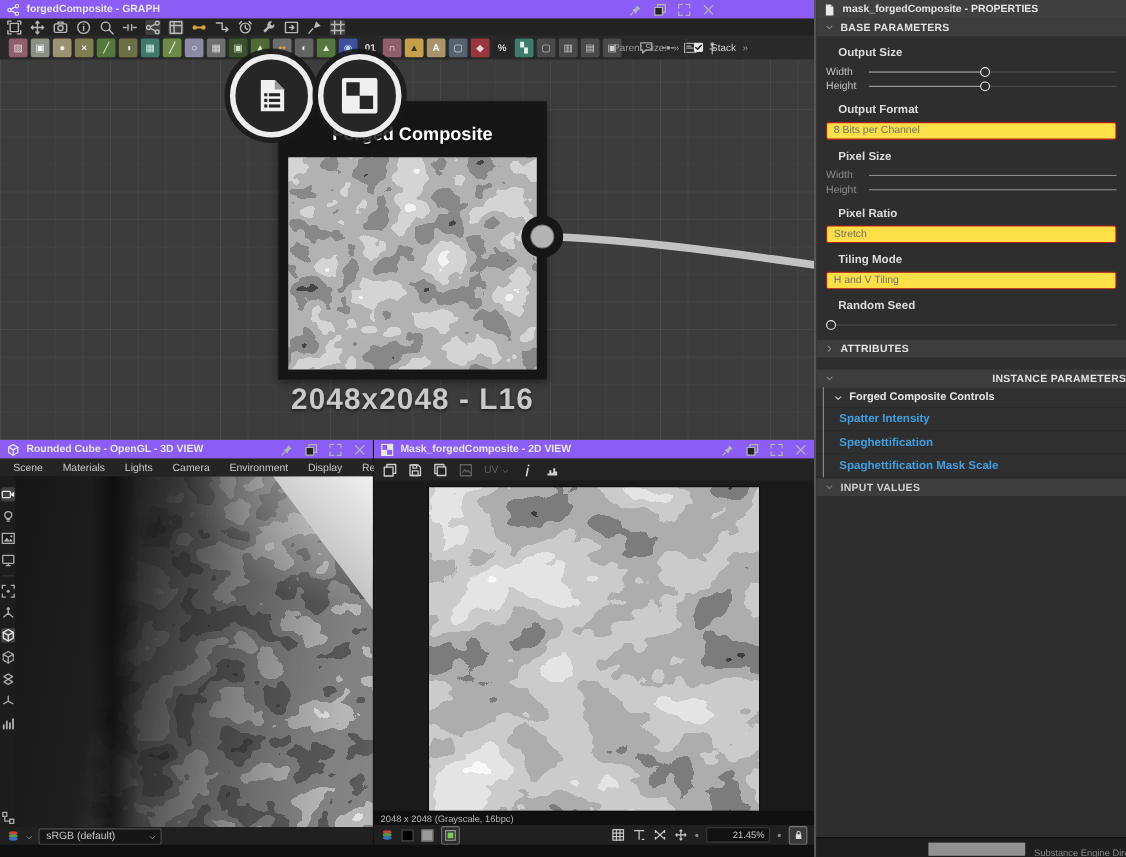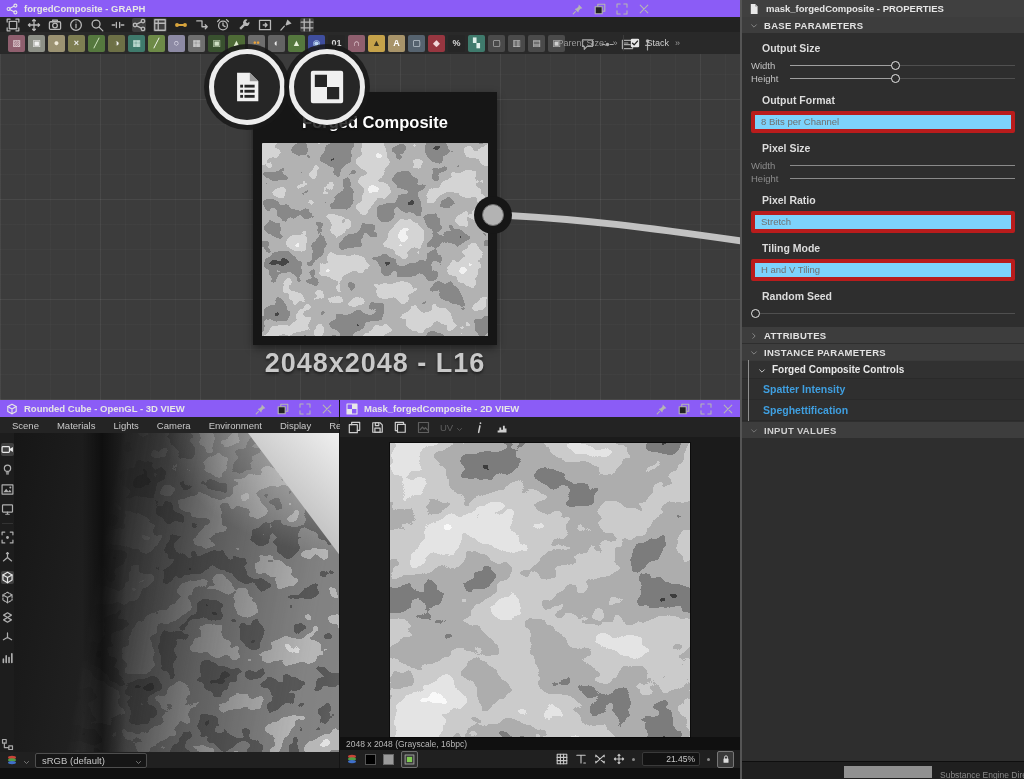--- a/index.html
+++ b/index.html
@@ -101,21 +101,21 @@
   .pc-pad{padding:0 9px;}
   .glabel{font-size:10.5px;font-weight:bold;color:#dcdcdc;margin:9px 11px 5px;}
   .srow{display:flex;align-items:center;gap:6px;height:13px;}
   .srow .slab{width:33px;font-size:9.5px;color:#c2c2c2;flex:0 0 auto;}
   .srow .slab.dim{color:#8c8c8c;}
   .slider{position:relative;flex:1;height:13px;}
   .slider .tr{position:absolute;left:0;right:0;top:6px;height:1px;background:#4f4f4f;}
   .slider .fill{position:absolute;left:0;top:6px;height:1px;background:#a0a0a0;}
   .slider .knob{position:absolute;top:1.5px;width:9px;height:9px;border-radius:50%;
        background:#2d2d2d;border:1.5px solid #e6e6e6;box-sizing:border-box;margin-left:-5px;}
-  .field{height:14px;background:#7dd3fc;border:4px solid #b91c1c;border-radius:2px;
+  .field{height:14px;background:#fde047;border:1px solid #b91c1c;border-radius:2px;
        font-size:9.5px;color:#6f6f6f;line-height:14px;padding-left:6px;margin-top:2px;}
   .subtree{position:relative;}
   .subtree::before{content:'';position:absolute;left:6px;top:0;bottom:0;width:1px;background:#8f8f8f;}
   .ctrlhead{height:17px;background:#313131;border-top:1px solid #3a3a3a;border-bottom:1px solid #2a2a2a;
        display:flex;align-items:center;gap:6px;padding-left:16px;font-size:10px;font-weight:bold;color:#e8e8e8;}
   .prow{height:20px;display:flex;align-items:center;padding-left:21px;font-size:10.5px;font-weight:bold;
        background:#2f2f2f;border-bottom:1px solid #2a2a2a;}
   #pbottom{position:absolute;left:0;right:0;bottom:0;height:17px;background:#1f1f1f;border-top:1px solid #0e0e0e;}
   #pprog{position:absolute;left:102px;top:4px;width:88px;height:12px;background:#919191;}
   #pengine{position:absolute;left:198px;top:8px;font-size:8.5px;color:#8a8a8a;white-space:nowrap;overflow:hidden;width:84px;}
@@ -739,36 +739,37 @@
               <div class="knob" style="left: 2%;"></div>
             </div>
         </div>
       </div>
       <div class="band">
         <span class="ic9 caret"><svg viewBox="0 0 12 12" width="100%" height="100%" fill="none" stroke="currentColor" stroke-width="1.1" stroke-linecap="round" stroke-linejoin="round">
               <path d="M4.2 2.5L7.7 6l-3.5 3.5" stroke-width="1.4"></path>
             </svg></span>
         <span>ATTRIBUTES</span>
       </div>
-      <div class="band" style="margin-top:1px;">
+      <div class="band" style="margin-top:11px;justify-content:space-between;">
         <span class="ic9 caret"><svg viewBox="0 0 12 12" width="100%" height="100%" fill="none" stroke="currentColor" stroke-width="1.1" stroke-linecap="round" stroke-linejoin="round">
               <path d="M2.5 4.2L6 7.7l3.5-3.5" stroke-width="1.4"></path>
             </svg></span>
         <span>INSTANCE PARAMETERS</span>
       </div>
       <div class="subtree">
         <div class="ctrlhead">
           <span class="ic9 caret" style="color:#cfcfcf;"><svg viewBox="0 0 12 12" width="100%" height="100%" fill="none" stroke="currentColor" stroke-width="1.1" stroke-linecap="round" stroke-linejoin="round">
                 <path d="M2.5 4.2L6 7.7l3.5-3.5" stroke-width="1.4"></path>
               </svg></span>
           <span>Forged Composite Controls</span>
         </div>
         <div id="params-list">
             <div class="prow" style="color: rgb(63, 159, 224);">Spatter Intensity</div>
             <div class="prow" style="color: rgb(63, 159, 224);">Speghettification</div>
+            <div class="prow" style="color: rgb(63, 159, 224);">Spaghettification Mask Scale</div>
           </div>
       </div>
       <div class="band" style="margin-top:1px;">
         <span class="ic9 caret" style="color:#7a7a7a;"><svg viewBox="0 0 12 12" width="100%" height="100%" fill="none" stroke="currentColor" stroke-width="1.1" stroke-linecap="round" stroke-linejoin="round">
               <path d="M2.5 4.2L6 7.7l3.5-3.5" stroke-width="1.4"></path>
             </svg></span>
         <span style="color:#d0d0d0;">INPUT VALUES</span>
       </div>
     </div>
     <div id="pbottom">

